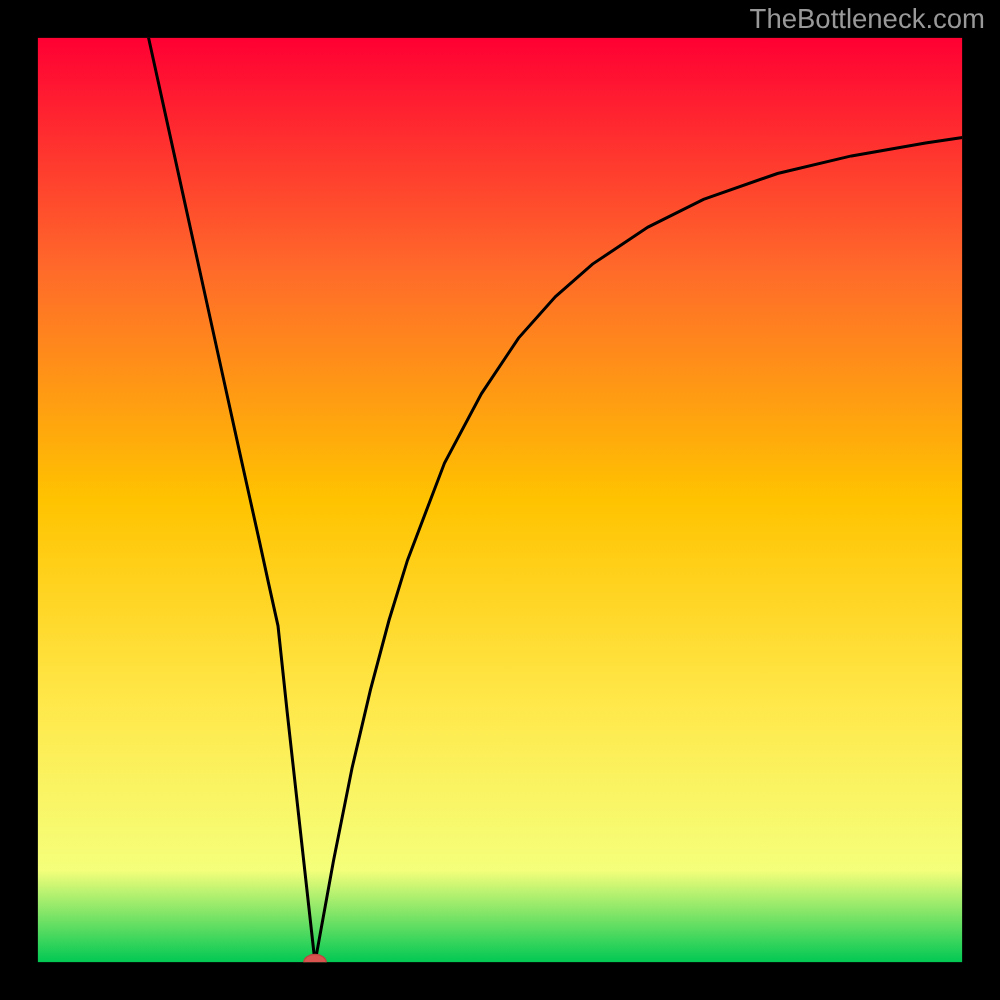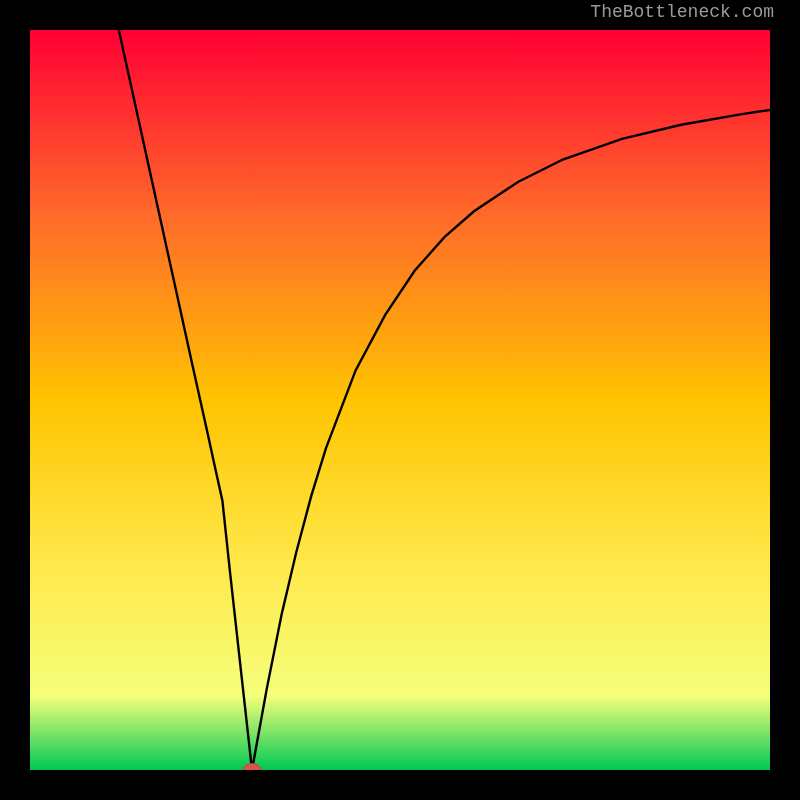--- a/index.html
+++ b/index.html
@@ -13,26 +13,26 @@
   }
   .chart-outer {
     position: relative;
     width: 800px;
     height: 800px;
     background: #000000;
   }
   .watermark {
     position: absolute;
     top: 2px;
-    right: 26px;
+    right: 12px;
     color: #999999;
-    font-size: 18px;
+    font-size: 22px;
     font-weight: normal;
     z-index: 5;
-    font-family: Liberation Mono, monospace;
+    font-family: Liberation Sans, sans-serif;
   }
   .plot-area {
     position: absolute;
     left: 30px;
     top: 30px;
     width: 740px;
     height: 740px;
     overflow: hidden;
   }
   .plot-area svg {

